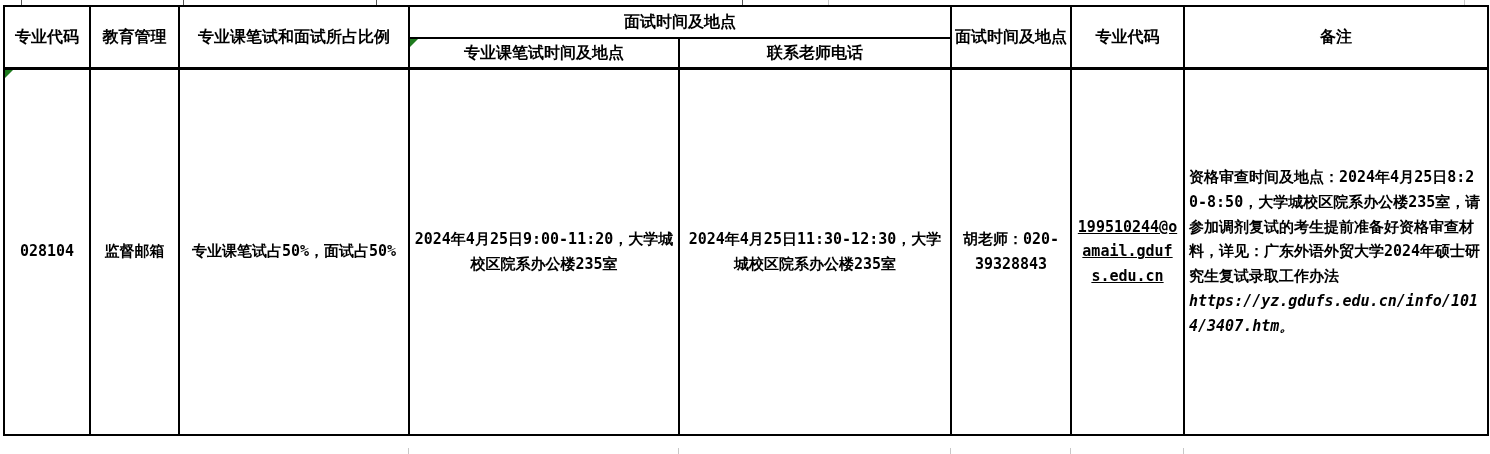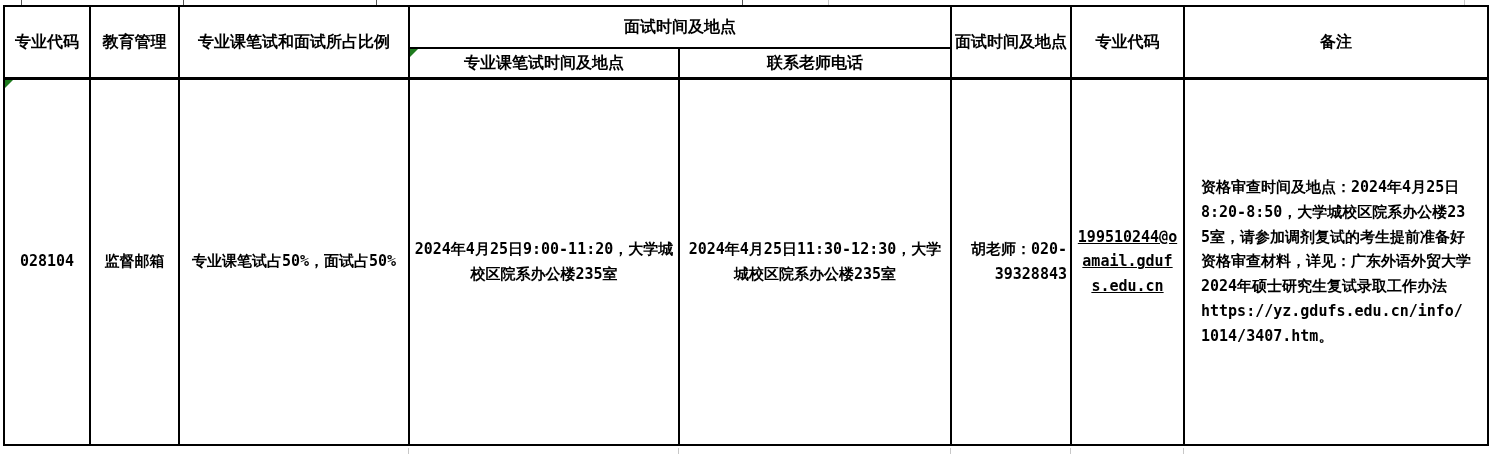--- a/index.html
+++ b/index.html
@@ -17,32 +17,32 @@
   .grid th, .grid td {
     border:2px solid #000;
     padding:2px 3px;
     text-align:center;
     vertical-align:middle;
     position:relative;
     overflow:hidden;
     word-break:break-all;
   }
   .grid thead th { font-size:16px; line-height:1.4; }
-  tr.hrow1 { height:42px; }
+  tr.hrow1 { height:32px; }
   tr.hrow2 { height:30px; }
   tr.datarow { height:367px; }
   .grid tbody td { font-size:15px; line-height:1.65; border-top-width:3px; }
-  td.cell-phone { word-break:normal;text-align:right; }
+  td.cell-phone { word-break:normal; }
   td.cell-remarks {
     text-align:left;
-    padding:2px 16px;
+    padding:2px 4px;
     font-size:15px;
     line-height:1.6;
   }
-  .remark-url { display:block; }
+  .remark-url { display:block;font-style:italic; }
   a.email-link {
     color:#000; text-decoration:underline;
     word-break:break-all; cursor:pointer;
   }
   
   .tri {
     position:absolute; top:0; left:0; width:0; height:0;
     border-top:8px solid #1e7b1e;
     border-right:8px solid transparent;
   }

